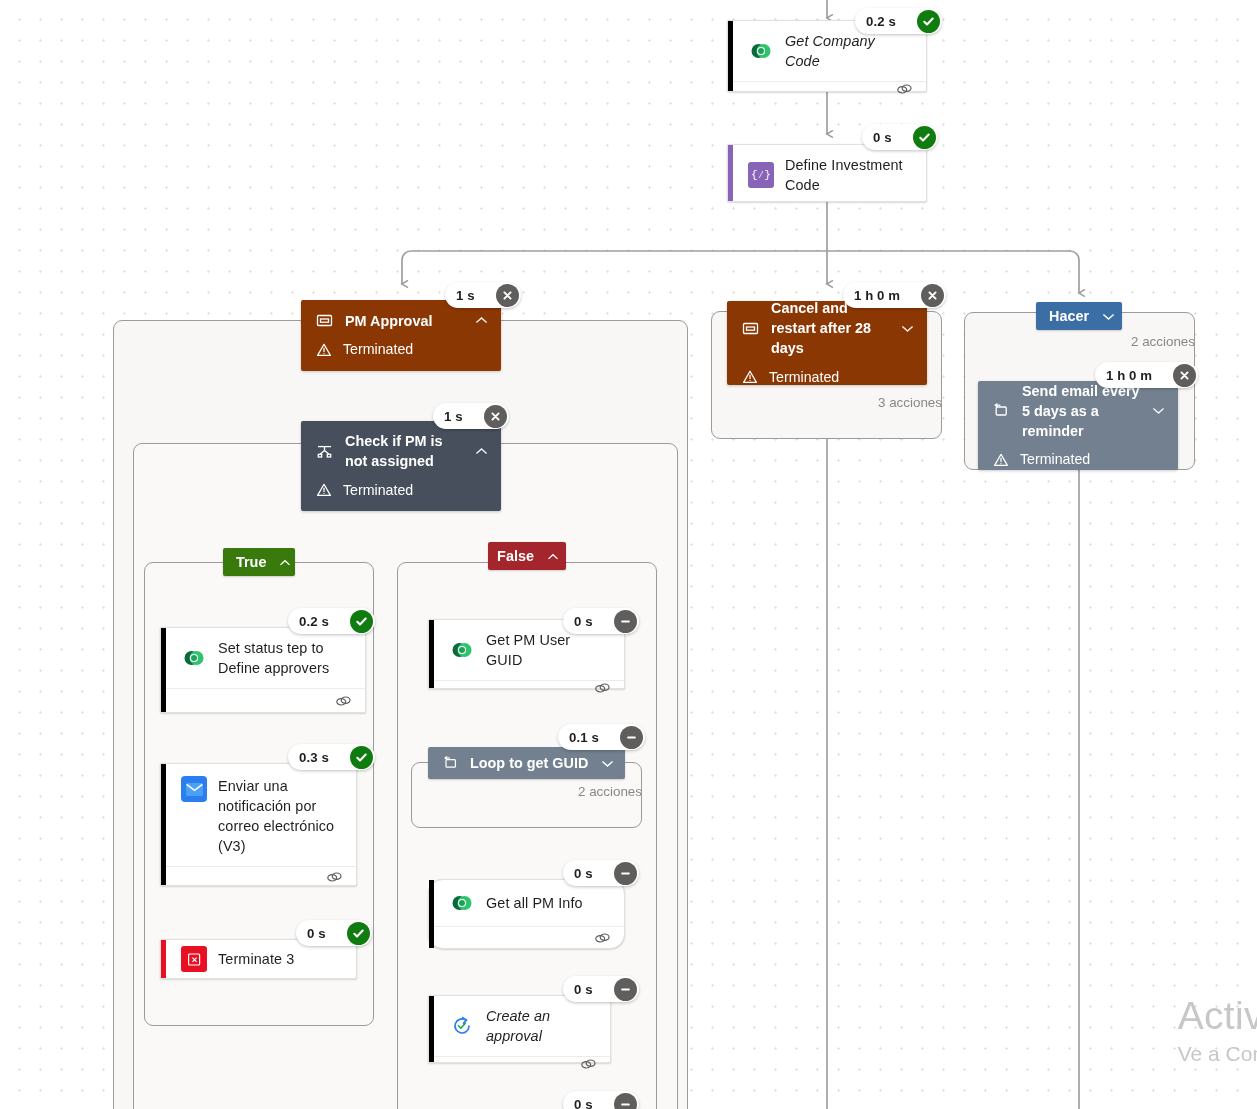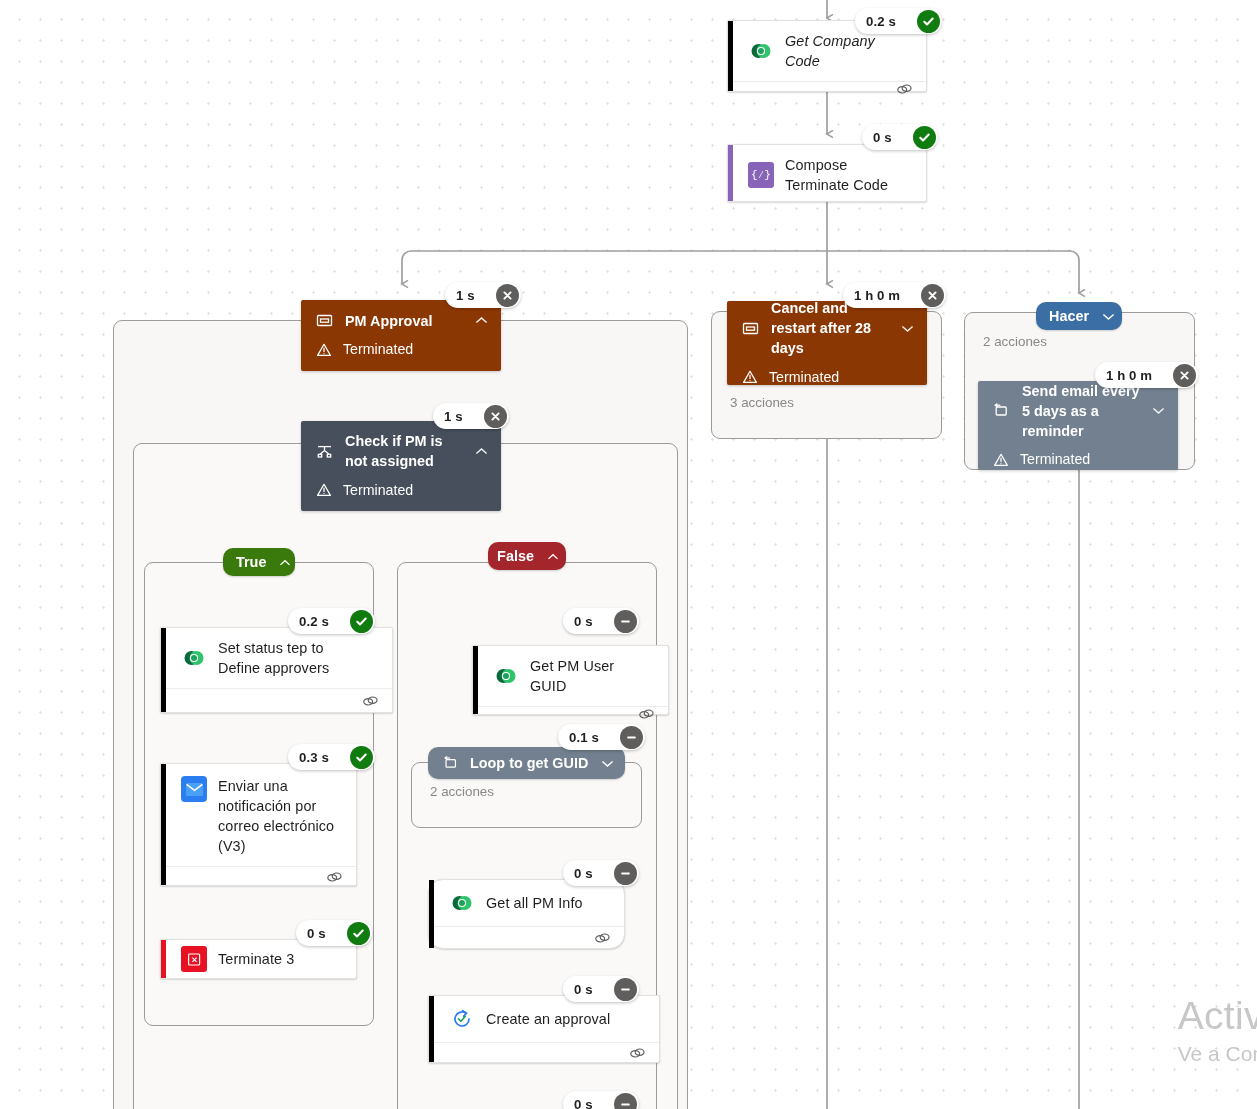--- a/index.html
+++ b/index.html
@@ -81,27 +81,26 @@
   }
   .ccard .chev{color:#ffffff;opacity:.92;font-size:13px;line-height:1;}
   .gicon{flex:0 0 20px;width:20px;height:20px;display:flex;align-items:center;justify-content:center;}
 
   
   .pill{
     position:absolute;box-sizing:border-box;
     display:flex;align-items:center;gap:13px;
     padding:0 11px 0 13px;height:28px;
     font-size:14.4px;font-weight:bold;color:#fff;
-    border-radius:10px;
+    border-radius:2px;
     box-shadow:0 1px 2px rgba(0,0,0,.18);
   }
   .scope-label{
     position:absolute;font-size:13.4px;color:#8a8886;
-    text-align:left;
-    margin-left:19px;
+    text-align:right;
   }
 
   
   .badge{
     position:absolute;display:flex;align-items:center;
     height:26px;background:#ffffff;border-radius:13px;
     box-shadow:0 1.2px 3px rgba(0,0,0,.22);
     padding:0 2px 0 11px;gap:19px;
     font-size:13.2px;font-weight:bold;color:#201f1e;white-space:nowrap;
   }
@@ -208,21 +207,21 @@
         </svg>
     </span>
   </div>
 
   <div class="card" style="left:727px;top:144px;width:200px;height:58px;">
     <span class="bar" style="background:#8764b8;"></span>
     <div class="body" style="align-items:center;">
       <span class="icon-sq" style="background:#8764b8;">
         <span style="color:#fff;font-size:11px;font-family:'Liberation Mono',monospace;">{⁄}</span>
       </span>
-      <span class="title" style="max-width:118px;">Compose Terminate Code</span>
+      <span class="title" style="max-width:118px;">Define Investment Code</span>
     </div>
   </div>
   <div class="badge" style="left:862px;top:124px;">
     <span class="dur">0 s</span>
     <span class="st ok">
       <svg width="13" height="13" viewBox="0 0 13 13">
           <path d="M2.3,6.8 L5,9.5 L10.7,3.6" fill="none" stroke="#fff" stroke-width="2.1" stroke-linecap="round" stroke-linejoin="round"></path>
         </svg>
     </span>
   </div>
@@ -393,21 +392,21 @@
 
   <div class="pill" style="left:488px;top:542px;width:78px;background:#a4262c;justify-content:center;">
     <span>False</span>
     <span class="chev">
       <svg width="12" height="8" viewBox="0 0 13 9" fill="none" stroke="#fff" stroke-width="1.4">
           <path d="M1.4,6.6 L6.5,1.9 L11.6,6.6"></path>
         </svg>
     </span>
   </div>
 
-  <div class="card" style="left:160px;top:627px;width:233px;height:86px;">
+  <div class="card" style="left:160px;top:627px;width:206px;height:86px;">
     <span class="bar" style="background:#000;"></span>
     <div class="body">
       <span class="icon-sq">
         <svg width="22" height="22" viewBox="0 0 22 22">
           <circle cx="8.5" cy="11" r="7" fill="#0b6a3a"></circle>
             <circle cx="13.5" cy="11" r="7" fill="#2fc46b"></circle>
           <circle cx="11" cy="11" r="4.1" fill="#ffffff"></circle>
             <circle cx="11" cy="11" r="3" fill="#1aa35a"></circle>
         </svg>
       </span>
@@ -474,21 +473,21 @@
   </div>
   <div class="badge" style="left:296px;top:920px;">
     <span class="dur">0 s</span>
     <span class="st ok">
       <svg width="13" height="13" viewBox="0 0 13 13">
           <path d="M2.3,6.8 L5,9.5 L10.7,3.6" fill="none" stroke="#fff" stroke-width="2.1" stroke-linecap="round" stroke-linejoin="round"></path>
         </svg>
     </span>
   </div>
 
-  <div class="card" style="left:428px;top:645px;width:197px;height:70px;margin-left:44px;">
+  <div class="card" style="left:428px;top:619px;width:197px;height:70px;">
     <span class="bar" style="background:#000;"></span>
     <div class="body">
       <span class="icon-sq">
         <svg width="22" height="22" viewBox="0 0 22 22">
           <circle cx="8.5" cy="11" r="7" fill="#0b6a3a"></circle>
             <circle cx="13.5" cy="11" r="7" fill="#2fc46b"></circle>
           <circle cx="11" cy="11" r="4.1" fill="#ffffff"></circle>
             <circle cx="11" cy="11" r="3" fill="#1aa35a"></circle>
         </svg>
       </span>
@@ -561,21 +560,21 @@
   </div>
   <div class="badge" style="left:563px;top:860px;">
     <span class="dur">0 s</span>
     <span class="st skip">
       <svg width="13" height="13" viewBox="0 0 13 13" stroke="#fff" stroke-width="2.1" stroke-linecap="round">
           <path d="M3.2,6.5 H9.8"></path>
         </svg>
     </span>
   </div>
 
-  <div class="card" style="left:428px;top:995px;width:232px;height:68px;">
+  <div class="card" style="left:428px;top:995px;width:183px;height:68px;font-style:italic;">
     <span class="bar" style="background:#000;"></span>
     <div class="body">
       <span class="icon-sq">
         <svg width="22" height="22" viewBox="0 0 22 22" fill="none" stroke="#2a7ef0" stroke-width="1.7">
           <path d="M18,11 A7,7 0 1 1 14.6,5" stroke-linecap="round"></path>
           <path d="M11.6,2.6 L15.6,5.2 L12.6,8.2" stroke-linecap="round" stroke-linejoin="round"></path>
           <path d="M7.4,10.8 L9.8,13.2 L14.2,8.4" stroke="#1aa35a" stroke-width="1.6" stroke-linecap="round" stroke-linejoin="round"></path>
         </svg>
       </span>
       <span class="title">Create an approval</span>

